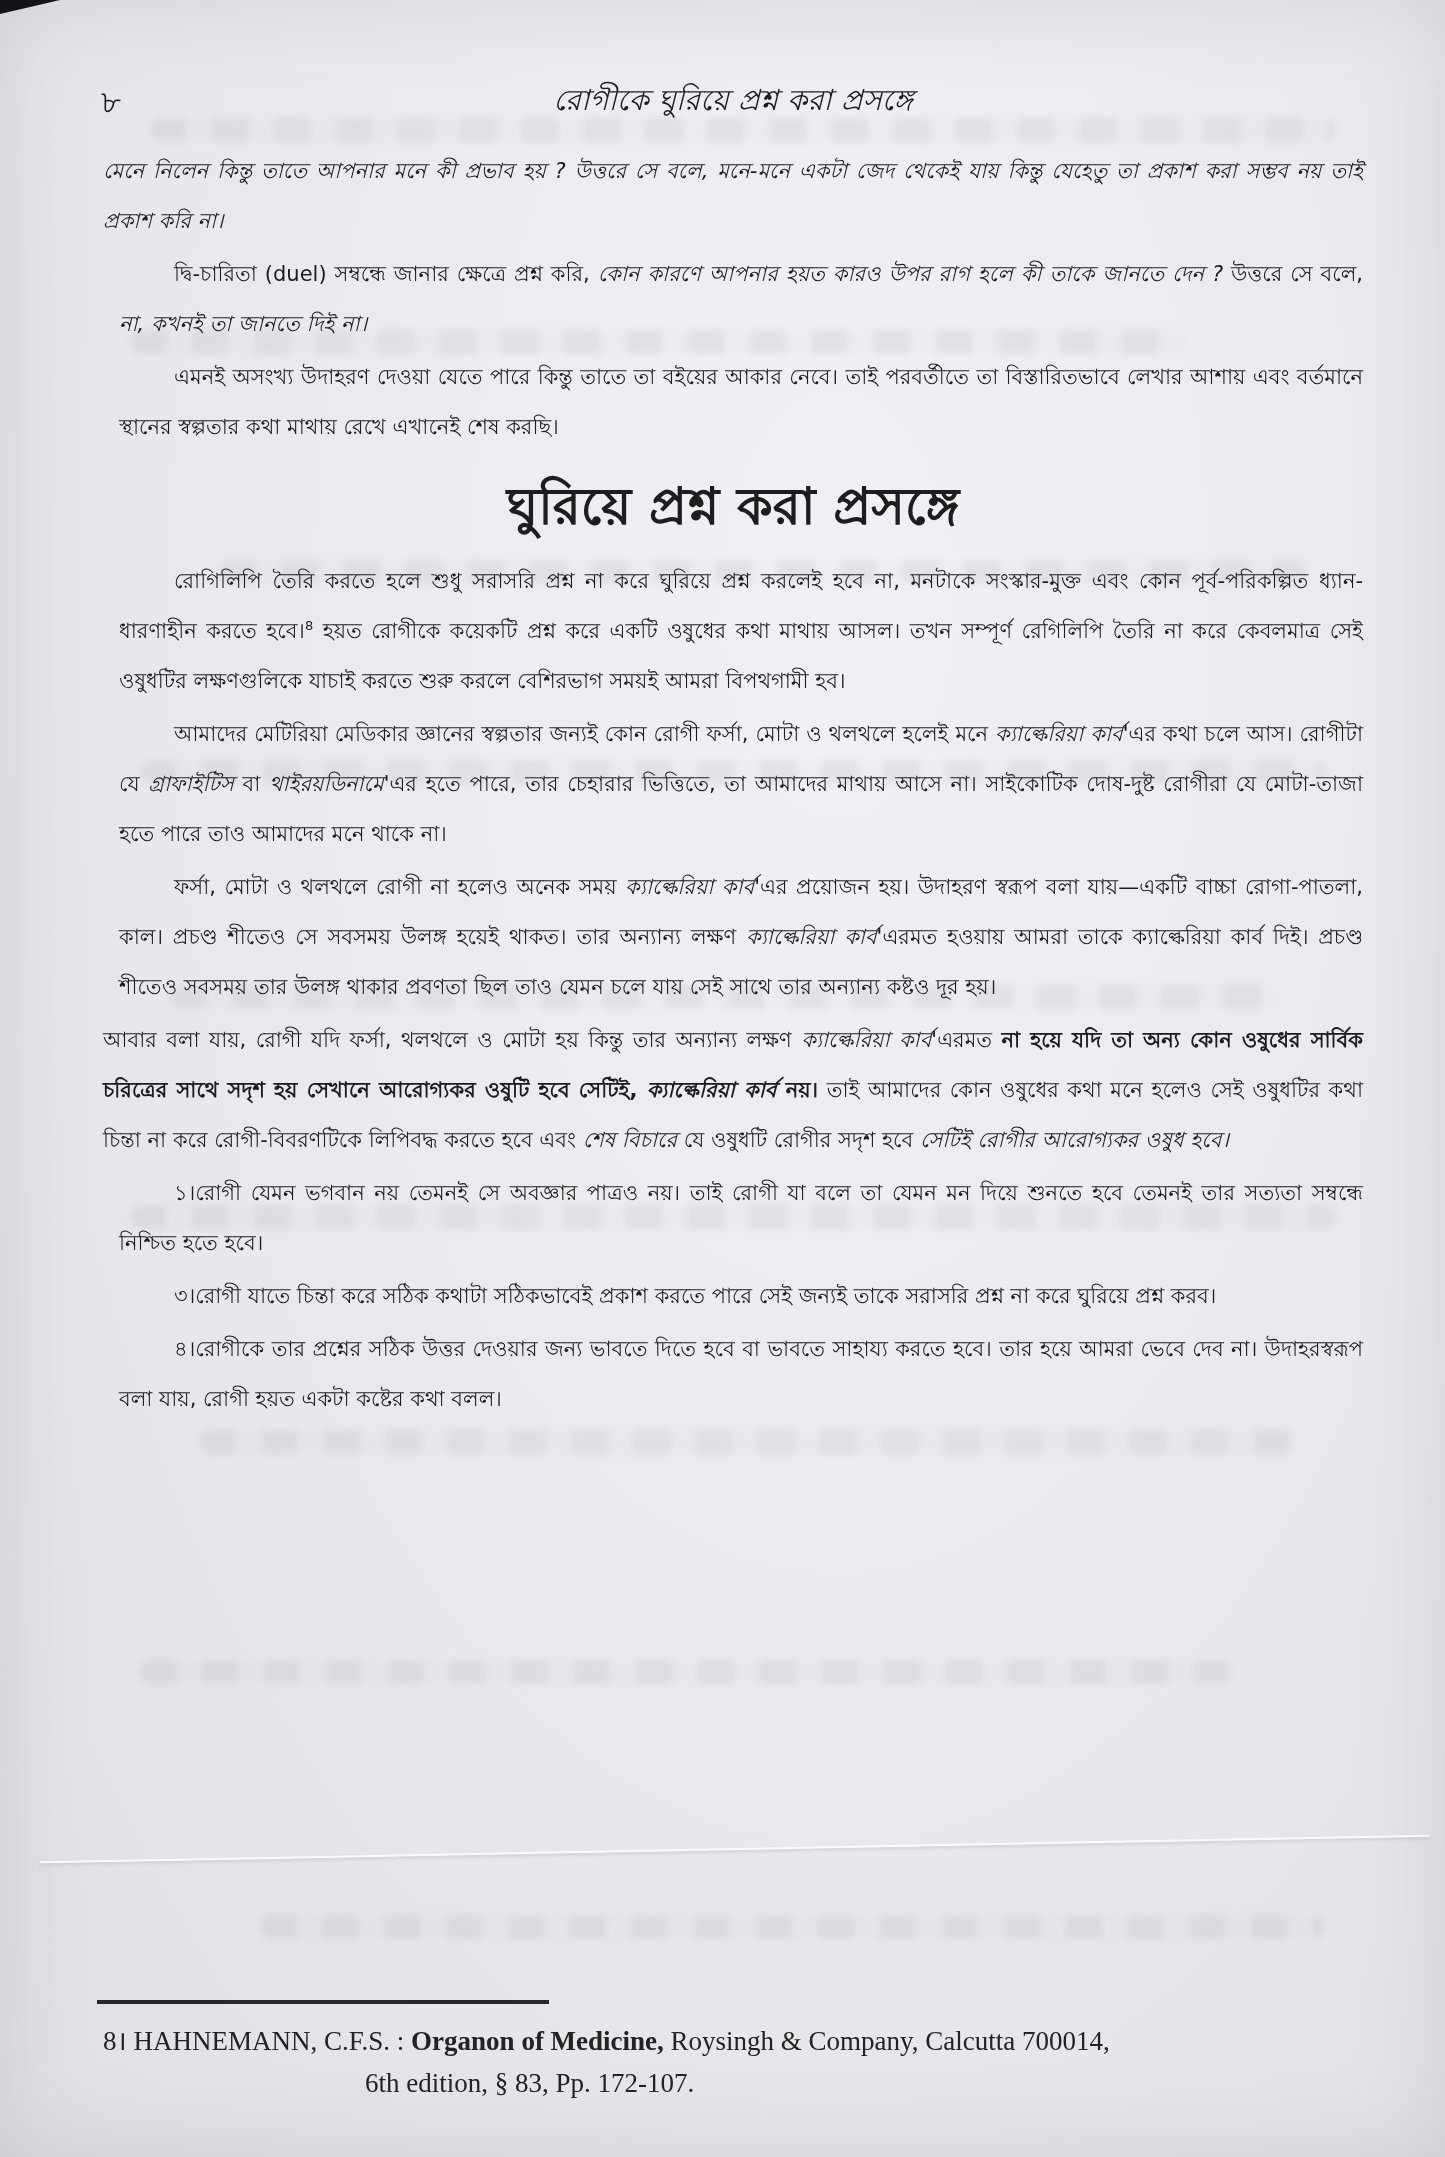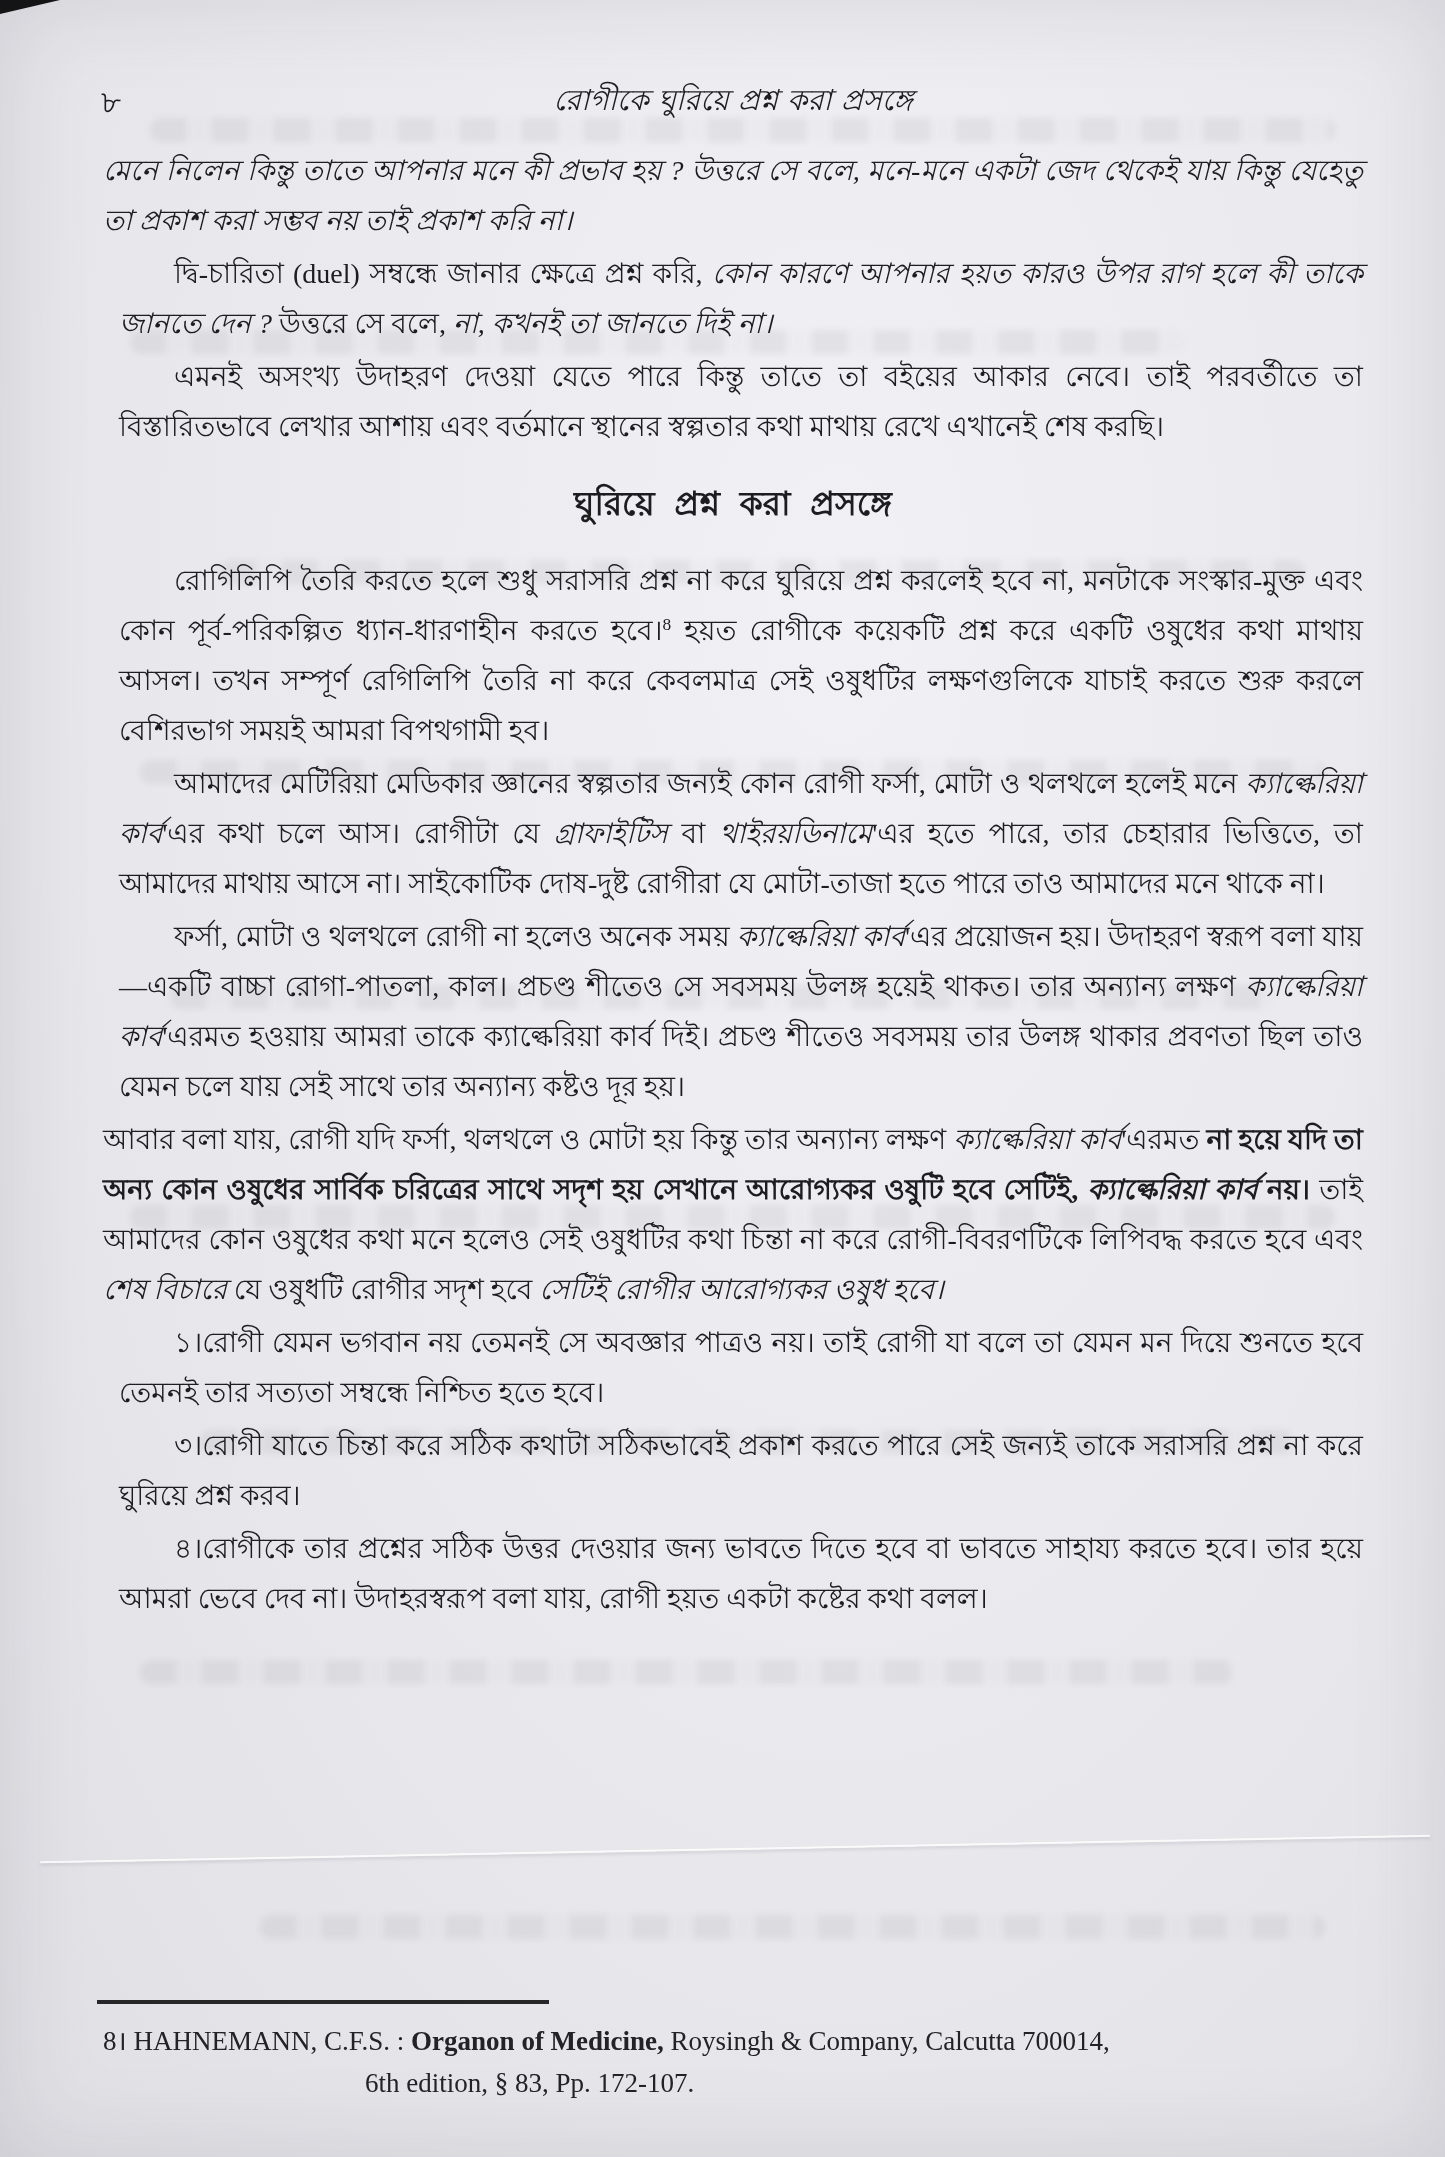--- a/index.html
+++ b/index.html
@@ -21,29 +21,29 @@
   }
   .corner-mark { position:absolute; top:0; left:0; width:0; height:0; z-index:3;
     border-top:14px solid #141417; border-right:60px solid transparent; }
   .crease { position:absolute; top:1848px; left:40px; width:1390px; height:2px; z-index:2;
     background:rgba(255,255,255,.8); transform:rotate(-1.1deg);
     box-shadow:0 2px 3px rgba(140,140,155,.30); }
   .inner { position:absolute; left:103px; right:82px; top:82px; z-index:1; }
   .running-head { position:relative; font-size:29px; line-height:36px; margin-bottom:28px; }
   .pageno { position:absolute; left:-2px; top:2px; font-size:31px; }
   .runtitle { display:block; text-align:center;font-style:italic; }
-  .para { font-size:28px; line-height:50px; text-align:justify; margin:0;font-family:Liberation Serif, serif; }
+  .para { font-size:21px; line-height:50px; text-align:justify; margin:0; }
   .para + .para { margin-top:3px; }
   .indent { text-indent:55px;margin-left:16px; }
   .it  { font-style:italic; }
   .bd  { font-weight:bold; }
   .bdi { font-weight:bold; font-style:italic; }
   sup.fnref { font-size:0.62em; line-height:0; }
-  h1.section { font-size:33px; line-height:58px; font-weight:bold; text-align:center;
-    margin:26px 0 20px 0;font-family:Liberation Mono, monospace; }
+  h1.section { font-size:51px; line-height:58px; font-weight:bold; text-align:center;
+    margin:26px 0 20px 0; }
   .list-item { margin-top:6px; }
   .footnote { position:absolute; left:103px; right:65px; top:2000px; z-index:1;
     font-family:"Liberation Serif","DejaVu Serif",serif; }
   .fn-rule { width:452px; height:4px; background:#272729; margin:0 0 16px -6px; }
   .fn-line { font-size:27px; line-height:42px; margin:0; color:#232325; }
   .fn-line2 { margin-left:262px; }
 </style>
 </head>
 <body>
 

